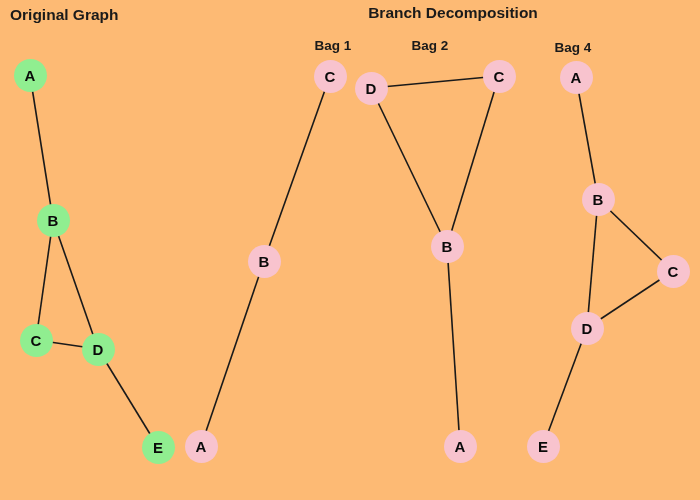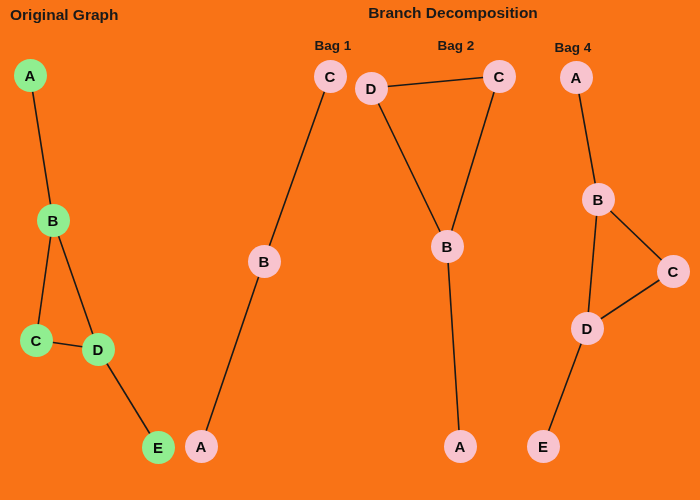--- a/index.html
+++ b/index.html
@@ -1,20 +1,20 @@
 <!DOCTYPE html>
 <html><head>
 <meta charset="utf-8">
 <style>
   html, body { margin: 0; padding: 0; }
   .canvas {
     position: relative;
     width: 700px;
     height: 500px;
-    background: #f97316;
+    background: #fdba74;
     overflow: hidden;
     font-family: "Liberation Sans", sans-serif;
   }
   #edge-layer {
     position: absolute;
     left: 0; top: 0;
     width: 700px; height: 500px;
   }
   .node {
     position: absolute;
@@ -93,21 +93,21 @@
       <div class="bag-label" style="left: 329px; top: 45px; padding-left: 8px;">Bag 1</div>
       <div class="node" style="left: 313.5px; top: 59.5px; background: rgb(248, 195, 206);">
         <span>C</span>
       </div>
       <div class="node" style="left: 247.5px; top: 244.5px; background: rgb(248, 195, 206);">
         <span>B</span>
       </div>
       <div class="node" style="left: 184.5px; top: 429.5px; background: rgb(248, 195, 206);">
         <span>A</span>
       </div>
-      <div class="bag-label" style="left: 440px; top: 45px; padding-left: 32px;">Bag 2</div>
+      <div class="bag-label" style="left: 414px; top: 45px; padding-left: 32px;">Bag 2</div>
       <div class="node" style="left: 354.5px; top: 71.5px; background: rgb(248, 195, 206);">
         <span>D</span>
       </div>
       <div class="node" style="left: 482.5px; top: 59.5px; background: rgb(248, 195, 206);">
         <span>C</span>
       </div>
       <div class="node" style="left: 430.5px; top: 229.5px; background: rgb(248, 195, 206);">
         <span>B</span>
       </div>
       <div class="node" style="left: 443.5px; top: 429.5px; background: rgb(248, 195, 206);">

